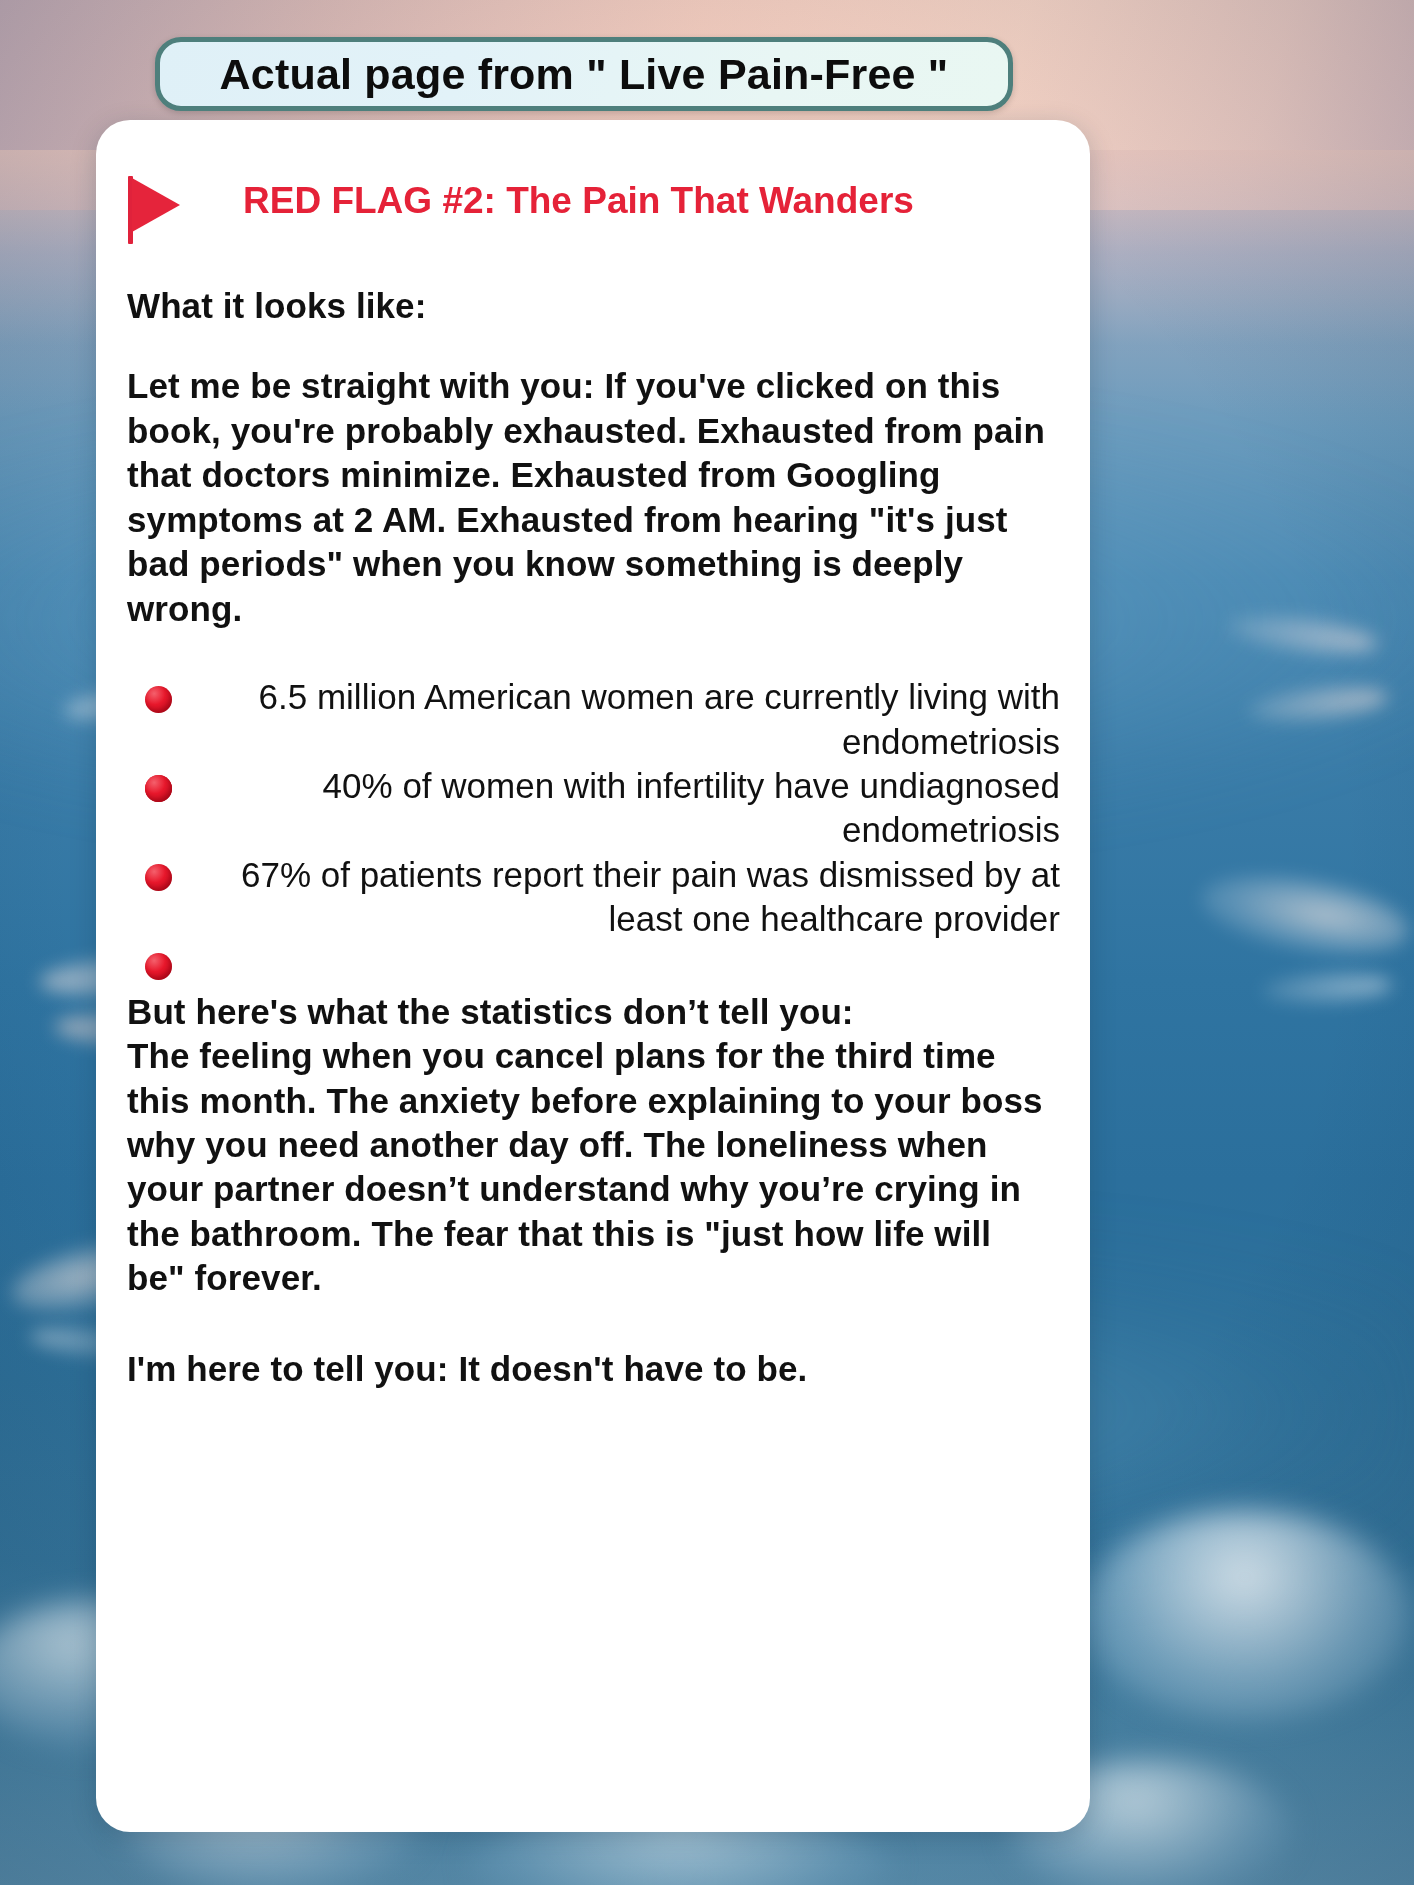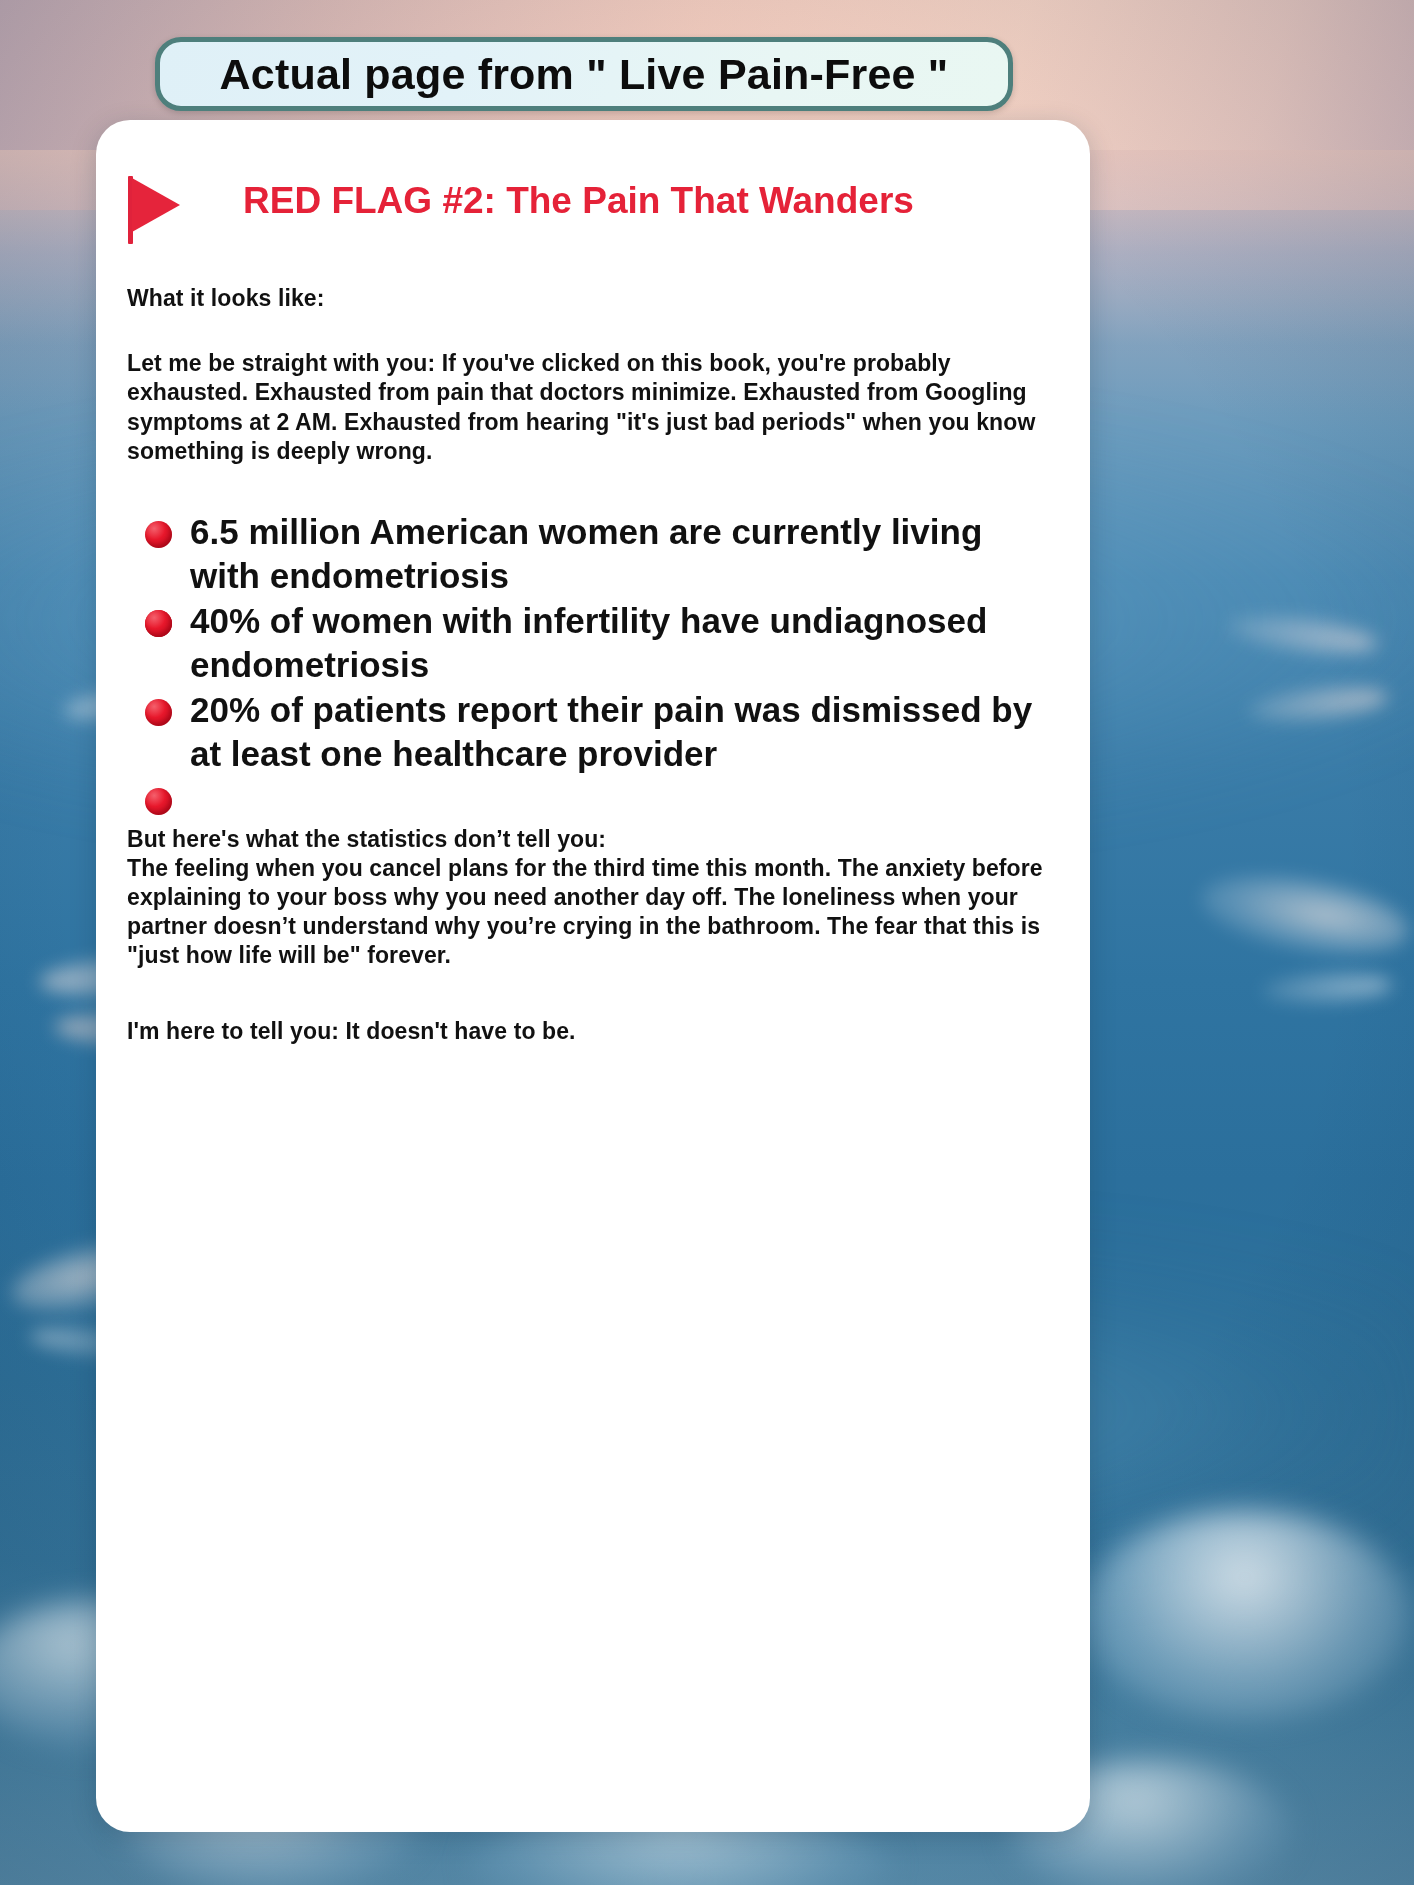--- a/index.html
+++ b/index.html
@@ -188,21 +188,21 @@
     line-height: 1.15;
     margin-left: 10px;
     margin-top: 4px;
     white-space: nowrap;
   }
 
   
   .body-text {
     font-family: "Liberation Sans Narrow", "Liberation Sans", sans-serif;
     font-weight: bold;
-    font-size: 23px;
+    font-size: 35px;
     line-height: 1.27;
     color: #111111;
     letter-spacing: 0.1px;
   }
   #what-it-looks-like {
     margin: 0 0 36px 2px;
   }
   #intro-paragraph {
     margin: 0 0 44px 2px;
     max-width: 920px;
@@ -212,25 +212,26 @@
   #stats-list {
     list-style: none;
     margin: 0 0 48px 0;
     padding: 0 0 0 12px;
   }
   #stats-list li {
     position: relative;
     padding-left: 53px;
     margin-bottom: 0px;
     font-family: "Liberation Sans Narrow", "Liberation Sans", sans-serif;
-    font-weight: bold;
+    font-weight: normal;
     font-size: 35px;
     line-height: 1.27;
     color: #111111;
     max-width: 905px;
+    text-align: right;
   }
   #stats-list li .dot {
     position: absolute;
     left: 8px;
     top: 11px;
     width: 27px;
     height: 27px;
     border-radius: 50%;
     background:
       radial-gradient(circle at 34% 28%, #f4606c 0%, #e8182c 42%, #cf0d22 78%, #b70a1c 100%);
@@ -305,21 +306,21 @@
       </li>
       <li>
         <span class="dot"></span>
       </li>
       <li>
         <span class="dot"></span>
         <span>40% of women with infertility have undiagnosed endometriosis</span>
       </li>
       <li>
         <span class="dot"></span>
-        <span>20% of patients report their pain was dismissed by at least one healthcare provider</span>
+        <span>67% of patients report their pain was dismissed by at least one healthcare provider</span>
       </li>
       <li>
         <span class="dot"></span>
       </li>
     </ul>
 
     <p id="closing-lead" class="body-text">But here's what the statistics don’t tell you:</p>
 
     <p id="closing-paragraph" class="body-text">The feeling when you cancel plans for the third time this month. The anxiety before explaining to your boss why you need another day off. The loneliness when your partner doesn’t understand why you’re crying in the bathroom. The fear that this is "just how life will be" forever.</p>
 

